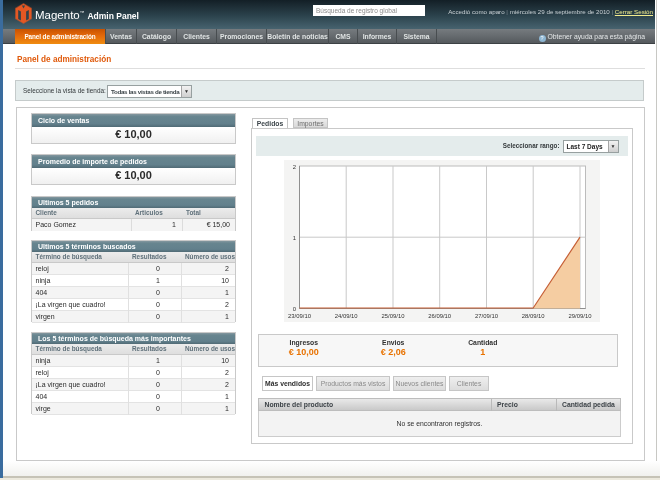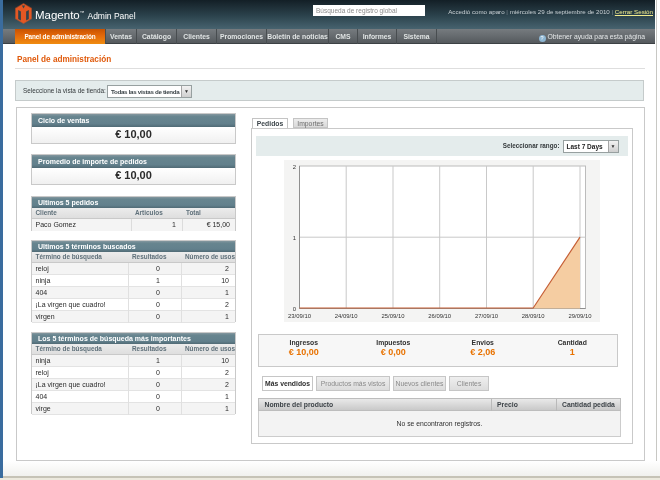--- a/index.html
+++ b/index.html
@@ -28,21 +28,21 @@
 <div class="abs" style="left:0;top:478px;width:660px;height:2px;background:#ece9dd"></div>
 
 <div class="abs" style="left:2px;top:0;width:653px;height:29px;background:linear-gradient(180deg,#131f26,#2c434d 55%,#47636f)">
   <svg class="abs" style="left:13px;top:3px" width="17" height="21" viewBox="0 0 17 21">
     <polygon points="8.5,0 17,5 17,16 8.5,21 0,16 0,5" fill="#e4572386"></polygon>
     <polygon points="8.5,0.8 16.2,5.4 16.2,15.6 8.5,20.2 0.8,15.6 0.8,5.4" fill="#e45723"></polygon>
     <polygon points="3.2,6.9 5.9,8.5 5.9,17.5 3.2,15.9" fill="#33424a"></polygon>
     <polygon points="13.8,6.9 11.1,8.5 11.1,17.5 13.8,15.9" fill="#33424a"></polygon>
     <polygon points="6.9,2.6 10.1,2.6 8.5,5.6" fill="#33424a"></polygon>
   </svg>
-  <div class="abs" style="left:33px;top:6px;font-size:11.5px;color:#fff;line-height:13px">Magento<span style="font-size:4.5px;vertical-align:5px">™</span> <span style="font-size:8.5px;font-weight:normal">Admin Panel</span></div>
+  <div class="abs" style="left:33px;top:6px;font-size:11.5px;color:#fff;line-height:13px">Magento<span style="font-size:4.5px;vertical-align:5px">™</span> <span style="font-size:8.5px;font-weight:bold">Admin Panel</span></div>
   <div class="abs" style="left:311px;top:4.5px;width:112px;height:11px;background:#fff">
     <div style="font-size:6.5px;color:#8a8a8a;line-height:11px;padding-left:3px">Búsqueda de registro global</div>
   </div>
   <div class="abs" style="right:2px;top:8px;font-size:6.2px;color:#c9d1d5;white-space:nowrap">Accedió como aparo <span style="color:#7d8b91">|</span> miércoles 29 de septiembre de 2010 <span style="color:#7d8b91">|</span> <span style="color:#f2ec8d;text-decoration:underline">Cerrar Sesión</span></div>
 </div>
 
 <div class="abs" style="left:2px;top:29px;width:653px;height:15px;background:linear-gradient(180deg,#767b7f,#64696d 55%,#55595d);border-bottom:1px solid #3c4144;white-space:nowrap;font-weight:bold">
   <span class="navtab" style="width:13px;padding:0"></span><span class="navtab" style="background:linear-gradient(180deg,#c85200,#e4690a 45%,#ef8c10);color:#fff;width:90px;font-size:6.4px;letter-spacing:-0.1px">Panel de administración</span><span class="sep"></span><span class="navtab" style="width:30px">Ventas</span><span class="sep"></span><span class="navtab" style="width:39px">Catálogo</span><span class="sep"></span><span class="navtab" style="width:39px">Clientes</span><span class="sep"></span><span class="navtab" style="width:49px">Promociones</span><span class="sep"></span><span class="navtab" style="width:61px">Boletín de noticias</span><span class="sep"></span><span class="navtab" style="width:28px">CMS</span><span class="sep"></span><span class="navtab" style="width:38px">Informes</span><span class="sep"></span><span class="navtab" style="width:39px">Sistema</span><span class="sep"></span>
   <div class="abs" style="right:10px;top:0;height:15px;line-height:15px;font-weight:normal;font-size:6.8px;color:#e4e7e8">
     <span style="display:inline-block;width:7px;height:7px;border-radius:50%;background:#8db6d3;color:#fff;font-size:5.5px;text-align:center;line-height:7px;vertical-align:-1px">?</span>
@@ -197,24 +197,20 @@
     <text x="296" y="158" text-anchor="middle">29/09/10</text>
   </g>
 </svg>
 
 <div class="abs" style="left:258px;top:334px;width:360px;height:33px;background:#f7f7f7;border:1px solid #c9c9c9;display:flex;text-align:center">
   <div style="width:25%;padding-top:4px">
       <div style="font-size:6.8px;font-weight:bold;color:#2f2f2f">Ingresos</div>
       <div style="font-size:9px;font-weight:bold;color:#e87200;margin-top:1px">€ 10,00</div>
     </div>
   <div style="width:25%;padding-top:4px">
-      <div style="font-size:6.8px;font-weight:bold;color:#2f2f2f">Impuestos</div>
-      <div style="font-size:9px;font-weight:bold;color:#e87200;margin-top:1px">€ 0,00</div>
-    </div>
-  <div style="width:25%;padding-top:4px">
       <div style="font-size:6.8px;font-weight:bold;color:#2f2f2f">Envios</div>
       <div style="font-size:9px;font-weight:bold;color:#e87200;margin-top:1px">€ 2,06</div>
     </div>
   <div style="width:25%;padding-top:4px">
       <div style="font-size:6.8px;font-weight:bold;color:#2f2f2f">Cantidad</div>
       <div style="font-size:9px;font-weight:bold;color:#e87200;margin-top:1px">1</div>
     </div>
 </div>
 
 <div class="subtab" style="left:262px;top:376px;width:51px;background:#fff;color:#2f2f2f;font-weight:bold">Más vendidos</div>

